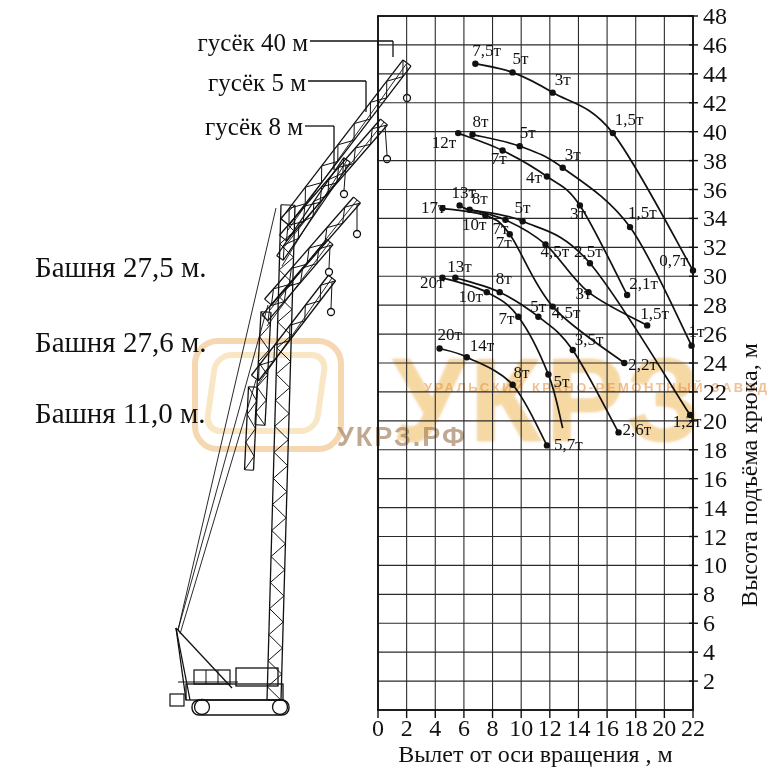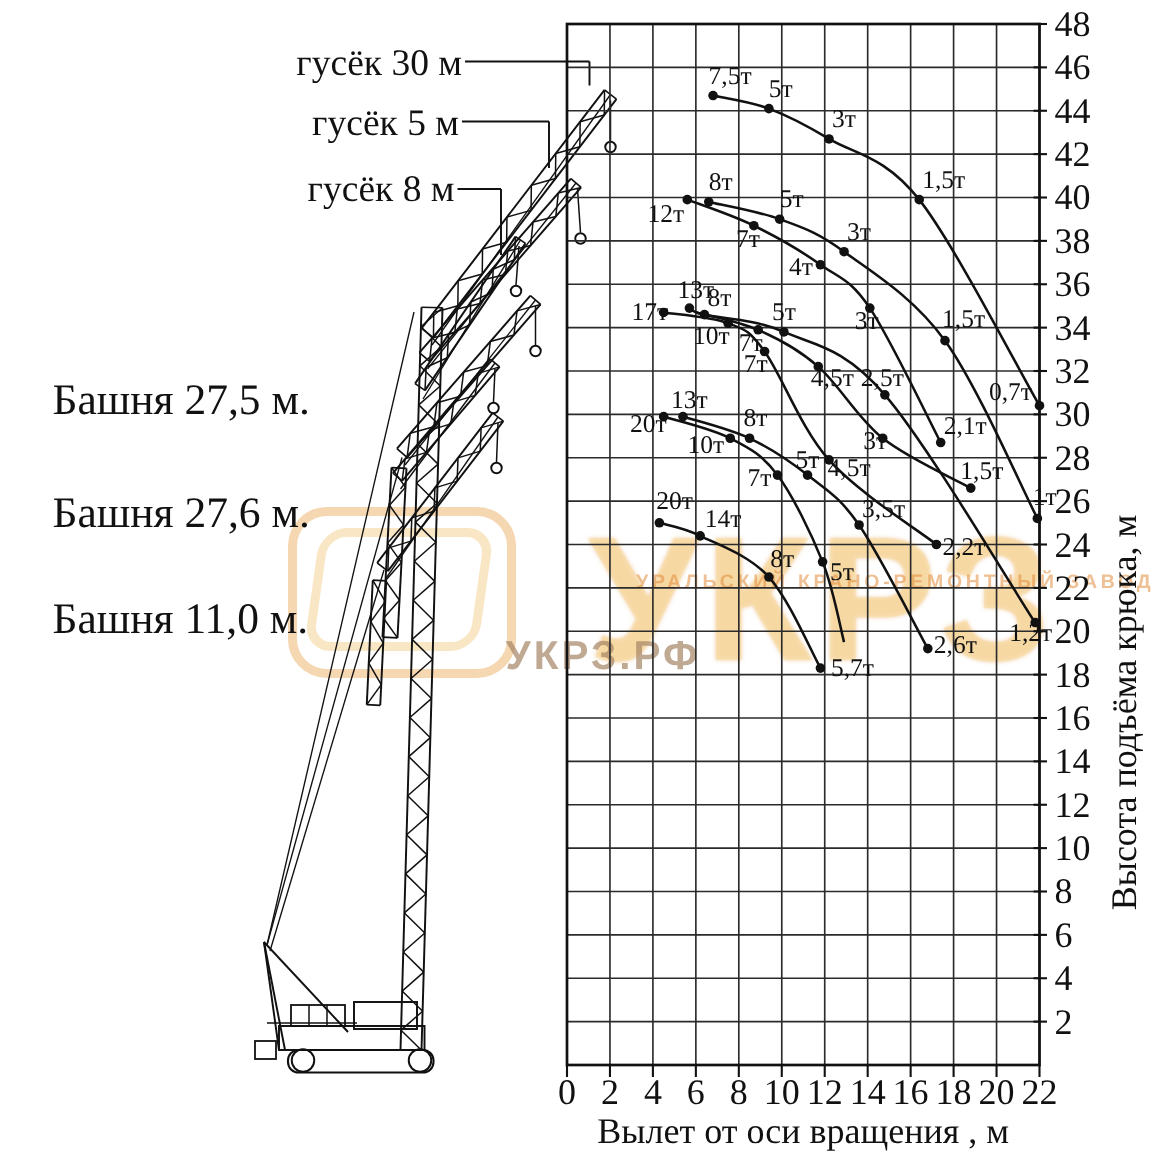--- a/index.html
+++ b/index.html
@@ -450,18 +450,18 @@
         <circle cx="466.77272727272725" cy="357.2166666666667" r="3.2" fill="#111111"></circle>
         <text x="469.77272727272725" y="351.2166666666667" text-anchor="start" font-size="17">14т</text>
         <circle cx="512.5909090909091" cy="384.6875" r="3.2" fill="#111111"></circle>
         <text x="513.5909090909091" y="377.6875" text-anchor="start" font-size="17">8т</text>
         <circle cx="546.9545454545455" cy="445.41249999999997" r="3.2" fill="#111111"></circle>
         <text x="553.9545454545455" y="450.41249999999997" text-anchor="start" font-size="17">5,7т</text>
       </g>
     </g>
 </svg>
 
-<div class="abs jib-label" style="left:184px;top:29px">гусёк 30 м</div>
+<div class="abs jib-label" style="left:184px;top:29px">гусёк 40 м</div>
 <div class="abs jib-label" style="left:182px;top:69px">гусёк 5 м</div>
 <div class="abs jib-label" style="left:179px;top:113px">гусёк 8 м</div>
 <div class="abs tower-label" style="left:35px;top:251px">Башня 27,5 м.</div>
 <div class="abs tower-label" style="left:35px;top:326px">Башня 27,6 м.</div>
 <div class="abs tower-label" style="left:35px;top:397px">Башня 11,0 м.</div>
 
 </body></html>

